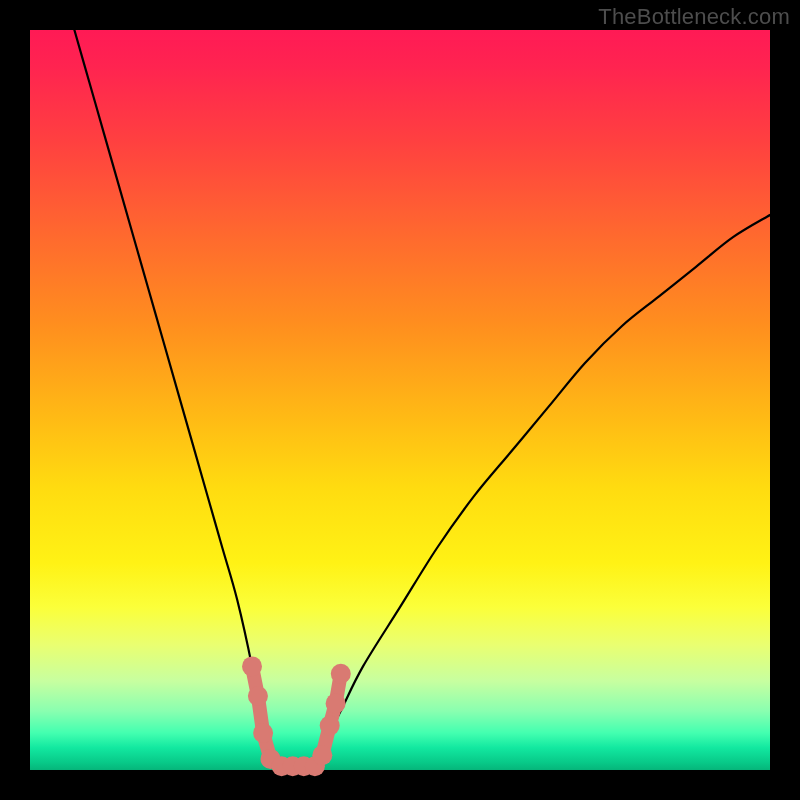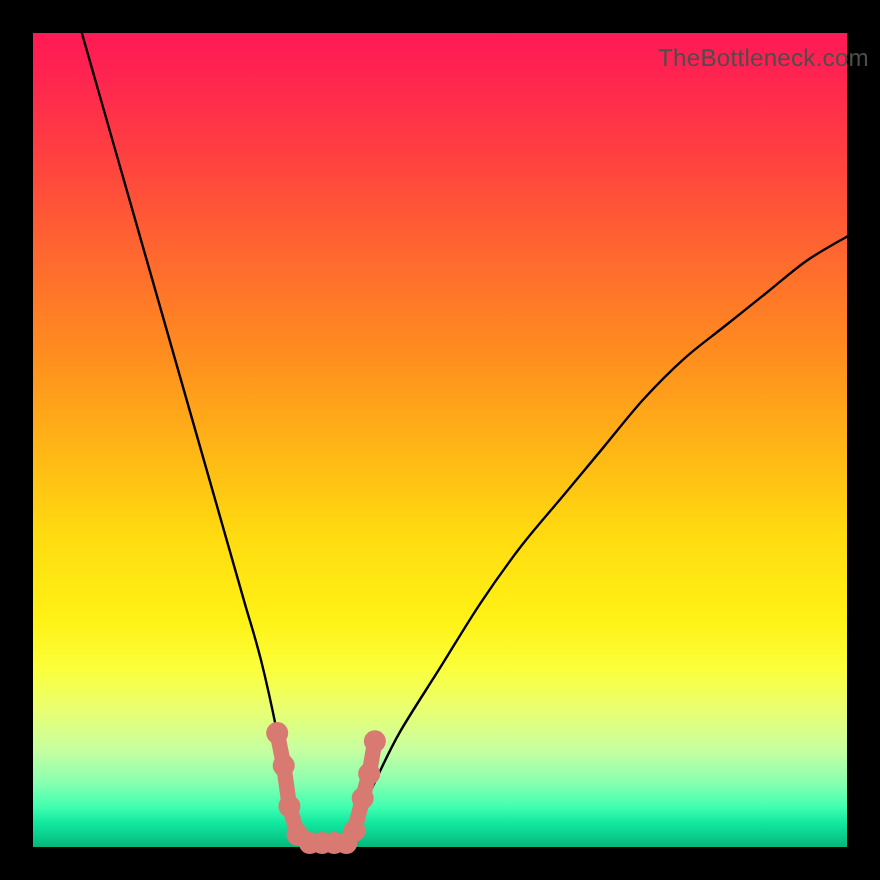--- a/index.html
+++ b/index.html
@@ -46,21 +46,20 @@
   .watermark {
     position: absolute;
     top: 4px;
     right: 10px;
     color: #4d4d4d;
     font-family: Arial, Helvetica, sans-serif;
     font-size: 22px;
     font-weight: 500;
     letter-spacing: 0.2px;
     user-select: none;
-    margin-top: 36px;
   }
   svg.curve {
     position: absolute;
     top: 30px;
     left: 30px;
     width: 740px;
     height: 740px;
     overflow: visible;
   }
 </style>

